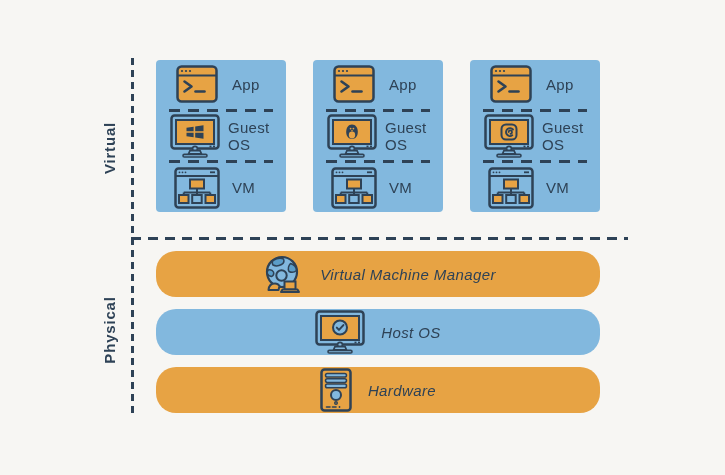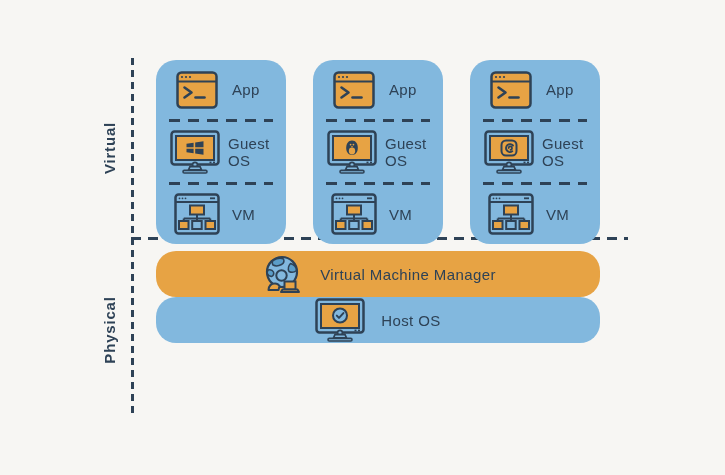--- a/index.html
+++ b/index.html
@@ -21,35 +21,35 @@
   .side-label {
     position:absolute; left:70px; width:80px; height:18px; line-height:18px;
     text-align:center; font-weight:700; font-size:15px; letter-spacing:0.8px;
     transform:rotate(-90deg);
   }
   .side-label.virtual  { top:139px; }
   .side-label.physical { top:321px; }
   
   .stacks { position:absolute; left:156px; top:60px; display:flex; gap:27px; }
   .card {
-    width:130px; height:184px; background:#82b8de; border-radius:20px;
+    width:130px; height:152px; background:#82b8de; border-radius:4px;
     display:flex; flex-direction:column;
   }
   .vrow { flex:1; display:flex; align-items:center; padding-left:14px; }
   .vrow .iconbox { width:54px; display:flex; justify-content:center; align-items:center; }
   .vrow .lbl { margin-left:8px; font-size:15px; letter-spacing:0.3px; }
   .sep {
     height:3px; margin:0 13px; flex:none;
     background:repeating-linear-gradient(90deg,#2e4256 0 11px,transparent 11px 19px);
   }
   
   .bars { position:absolute; left:156px; top:251px; width:444px; }
   .bar {
-    height:46px; border-radius:20px; 
-    display:flex; align-items:center; justify-content:center;
+    height:46px; border-radius:20px; margin-bottom:12px;
+    display:flex; align-items:center; justify-content:center;font-style:italic;
   }
   .bar.orange { background:#e7a344; }
   .bar.blue   { background:#82b8de;text-align:center; }
   .bar .iconbox { display:flex; align-items:center; }
   .bar .lbl { font-size:15px; letter-spacing:0.4px; margin-left:16px; }
   svg { display:block; }
 </style>
 </head>
 <body>
 
@@ -261,15 +261,33 @@
           <circle cx="25" cy="34.8" r="2.4" fill="#82b8de" stroke="#2e4256" stroke-width="1.6"></circle>
           <rect x="39.5" y="31.6" width="2" height="1.7" fill="#2e4256"></rect>
             <rect x="43" y="31.6" width="2" height="1.7" fill="#2e4256"></rect>
           <path d="M20 36.5 h10 l1.5 3.5 h-13 Z" fill="#82b8de" stroke="#2e4256" stroke-width="1.8" stroke-linejoin="round"></path>
           <rect x="13" y="40.4" width="24" height="2.6" rx="1.3" fill="#82b8de" stroke="#2e4256" stroke-width="1.6"></rect>
         </svg>
       </span>
       <span class="lbl">Host OS</span>
     </div>
 
+    <div class="bar orange">
+      <span class="iconbox">
+        <svg width="32" height="44" viewBox="0 0 32 44">
+          <rect x="1.5" y="1.5" width="29" height="41" rx="3" fill="#e7a344" stroke="#2e4256" stroke-width="2.5"></rect>
+          <g fill="#82b8de" stroke="#2e4256" stroke-width="1.5">
+            <rect x="5.5" y="5.5" width="21" height="3.6" rx="1.8"></rect>
+            <rect x="5.5" y="10.8" width="21" height="3.6" rx="1.8"></rect>
+            <rect x="5.5" y="16.1" width="21" height="3.6" rx="1.8"></rect>
+          </g>
+          <circle cx="16" cy="27" r="5" fill="#82b8de" stroke="#2e4256" stroke-width="2"></circle>
+          <circle cx="16" cy="35" r="1.3" fill="none" stroke="#2e4256" stroke-width="1.4"></circle>
+          <line x1="6.5" y1="39" x2="10" y2="39" stroke="#2e4256" stroke-width="1.6" stroke-linecap="round"></line>
+          <line x1="12.5" y1="39" x2="16" y2="39" stroke="#2e4256" stroke-width="1.6" stroke-linecap="round"></line>
+          <circle cx="19.5" cy="39" r="0.9" fill="#2e4256"></circle>
+        </svg>
+      </span>
+      <span class="lbl">Hardware</span>
+    </div>
   </div>
 
 </div>
 
 </body></html>

